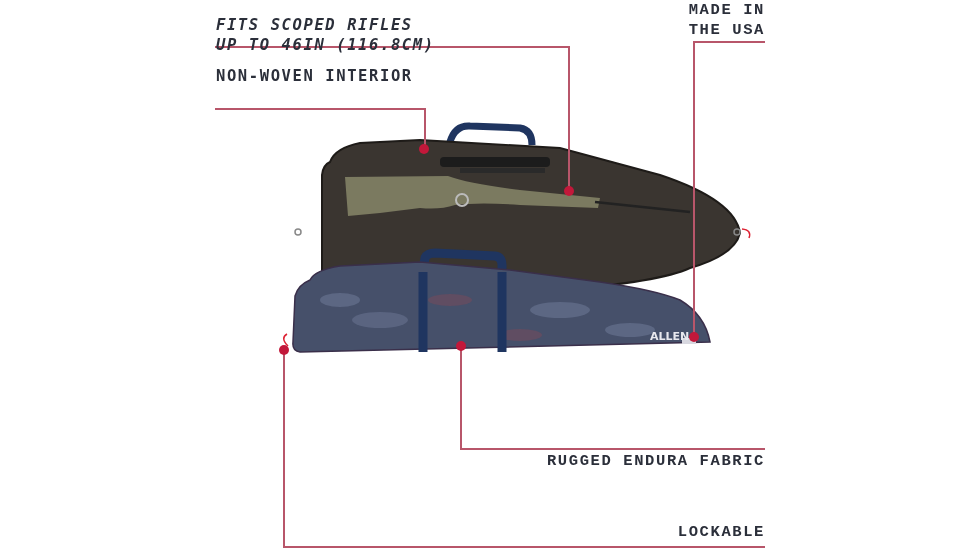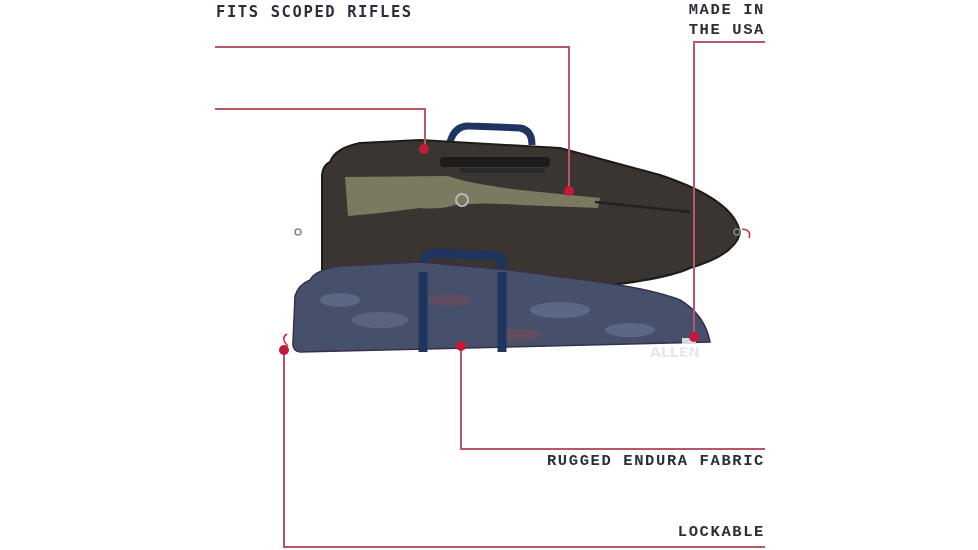--- a/index.html
+++ b/index.html
@@ -39,21 +39,21 @@
     <ellipse cx="450" cy="300" rx="22" ry="6" fill="#7a4a5a" opacity="0.5"></ellipse>
     <ellipse cx="560" cy="310" rx="30" ry="8" fill="#5c6783"></ellipse>
     <ellipse cx="630" cy="330" rx="25" ry="7" fill="#5c6783"></ellipse>
     <ellipse cx="520" cy="335" rx="22" ry="6" fill="#7a4a5a" opacity="0.5"></ellipse>
     <line x1="423" y1="272" x2="423" y2="352" stroke="#1f3560" stroke-width="9"></line>
     <line x1="502" y1="272" x2="502" y2="352" stroke="#1f3560" stroke-width="9"></line>
     <rect x="682" y="338" width="14" height="6" fill="#d8d8e0"></rect>
     <path d="M288 346 Q280 338 287 334" fill="none" stroke="#d23" stroke-width="1.5"></path>
   </g>
 </svg>
-<div style="position:absolute;left:650px;top:344px;font-size:14px;font-weight:bold;color:#e8e8ee;text-align:right;">ALLEN</div>
+<div style="position:absolute;left:650px;top:330px;font-size:11px;font-weight:bold;color:#e8e8ee;text-align:right;">ALLEN</div>
 
 <div class="line" style="left:215px;top:46px;width:354px;height:2px;"></div>
 <div class="line" style="left:568px;top:46px;width:2px;height:144px;"></div>
 <div class="dot" style="left:564px;top:186px;"></div>
 
 <div class="line" style="left:215px;top:108px;width:210px;height:2px;"></div>
 <div class="line" style="left:424px;top:108px;width:2px;height:40px;"></div>
 <div class="dot" style="left:419px;top:144px;"></div>
 
 <div class="line" style="left:693px;top:41px;width:72px;height:2px;"></div>
@@ -61,24 +61,26 @@
 <div class="dot" style="left:689px;top:332px;"></div>
 
 <div class="line" style="left:460px;top:448px;width:305px;height:2px;"></div>
 <div class="line" style="left:460px;top:346px;width:2px;height:104px;"></div>
 <div class="dot" style="left:456px;top:341px;"></div>
 
 <div class="line" style="left:283px;top:546px;width:482px;height:2px;"></div>
 <div class="line" style="left:283px;top:350px;width:2px;height:198px;"></div>
 <div class="dot" style="left:279px;top:345px;"></div>
 
-<div class="label" style="left:216px;top:2px;">
+<div class="label" style="left:216px;top:15px;font-style:italic;">
   <div>FITS SCOPED RIFLES</div>
+  <div>UP TO 46IN (116.8CM)</div>
 </div>
 <div class="label" style="left:216px;top:66px;">
+  <div>NON-WOVEN INTERIOR</div>
 </div>
 <div class="label right" style="right:213px;top:0px;">
   <div>MADE IN</div>
   <div>THE USA</div>
 </div>
 <div class="label right" style="right:213px;top:403px;margin-top:48px;">
   <div>RUGGED ENDURA FABRIC</div>
 </div>
 <div class="label right" style="right:213px;top:522px;">
   <div>LOCKABLE</div>

